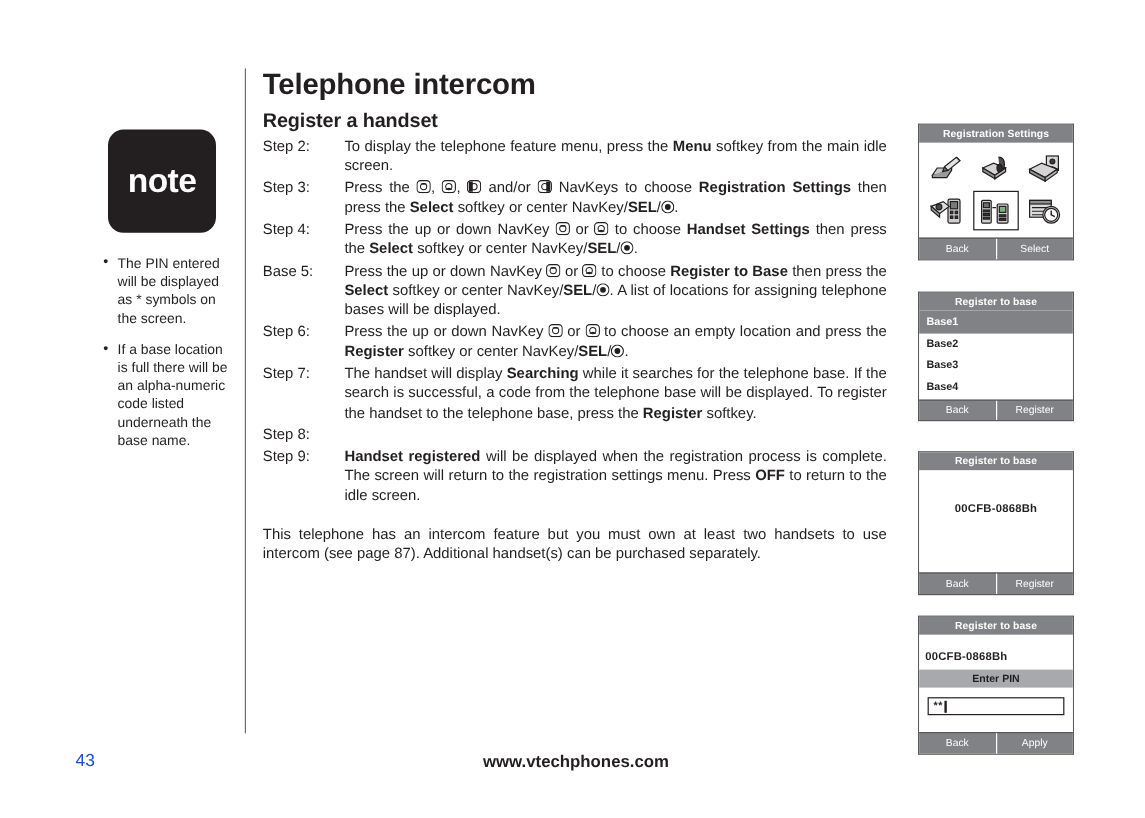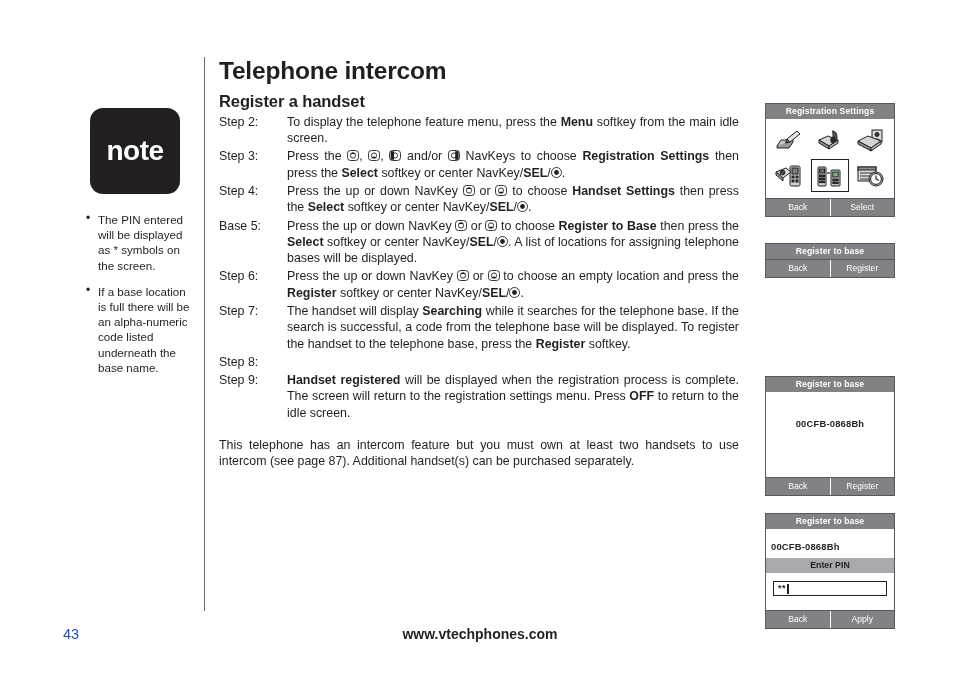--- a/index.html
+++ b/index.html
@@ -483,20 +483,26 @@
       </div>
   </div>
   <div class="softkey-bar">
     <div class="softkey">Back</div>
     <div class="softkey">Select</div>
   </div>
 </div>
 
 <div class="phone-screen" id="screen-register-to-base-list">
   <div class="screen-title">Register to base</div>
+  <div class="screen-body" id="base-list-body">
+      <div class="base-row selected">Base1</div>
+      <div class="base-row">Base2</div>
+      <div class="base-row">Base3</div>
+      <div class="base-row">Base4</div>
+    </div>
   <div class="softkey-bar">
     <div class="softkey">Back</div>
     <div class="softkey">Register</div>
   </div>
 </div>
 
 <div class="phone-screen" id="screen-register-to-base-code">
   <div class="screen-title">Register to base</div>
   <div class="screen-body">
     <div id="base-code-area">

